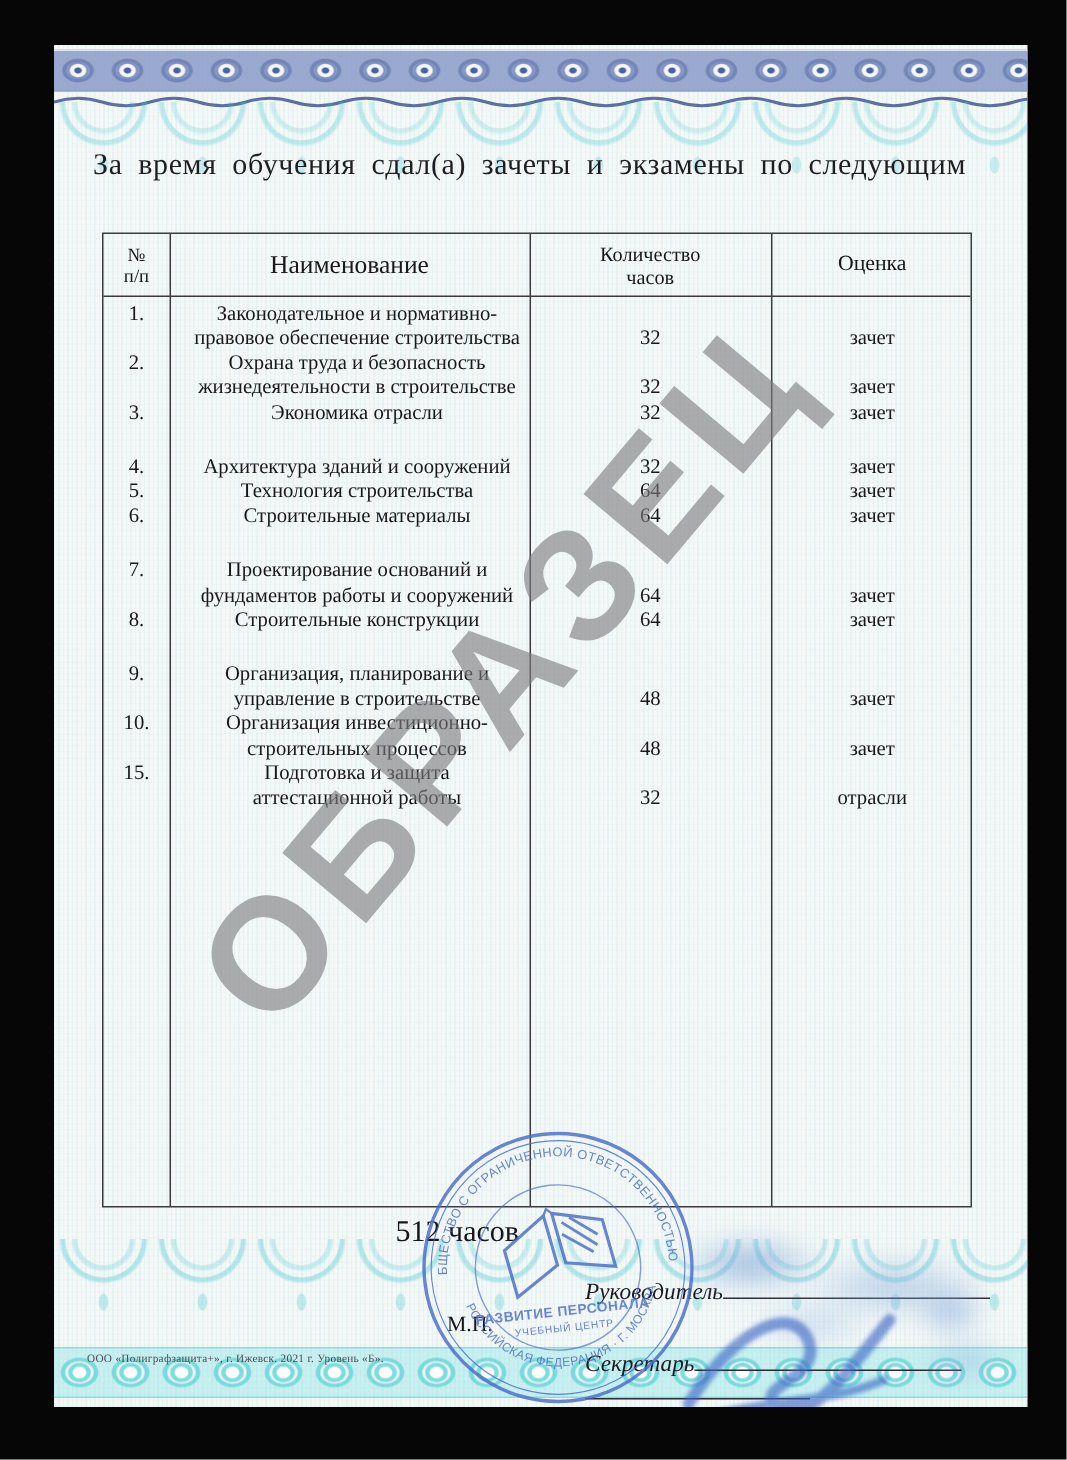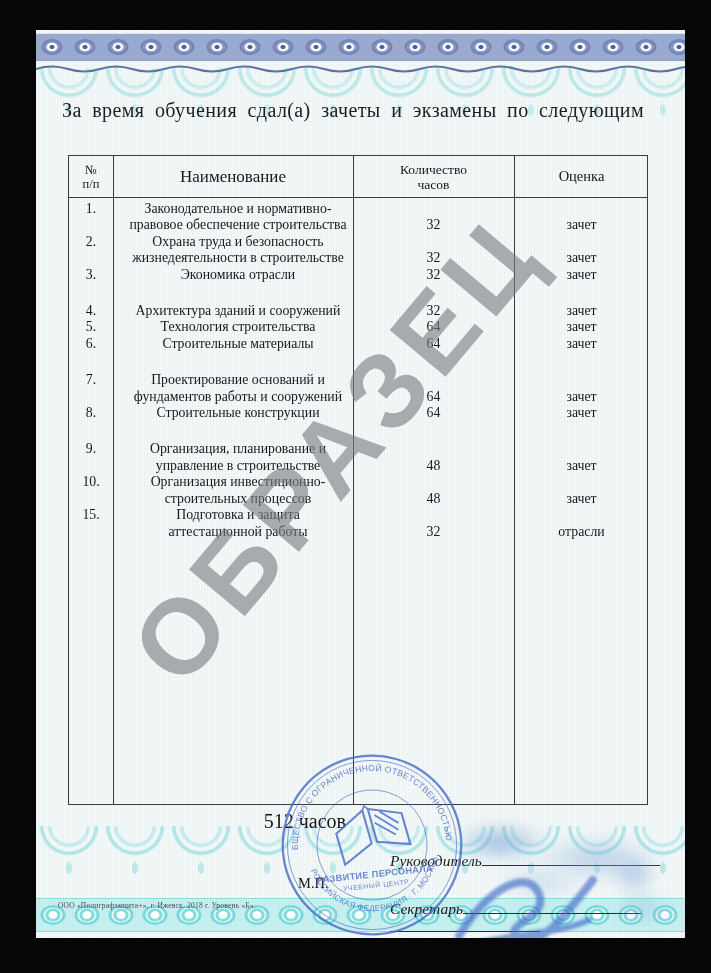--- a/index.html
+++ b/index.html
@@ -278,21 +278,21 @@
 
   <div class="hours-total">512 часов</div>
 
   <div class="mp">М.П.</div>
   <div class="sig-row sig-head">
     <span>Руководитель</span><span class="sig-line"></span>
   </div>
   <div class="sig-row sig-sec">
     <span>Секретарь</span><span class="sig-line"></span>&nbsp;<span class="sig-line short"></span>
   </div>
-  <div class="print-info">ООО «Полиграфзащита+», г. Ижевск. 2018 г. Уровень «Б».</div>
+  <div class="print-info">ООО «Полиграфзащита+», г. Ижевск. 2021 г. Уровень «Б».</div>
 
   <div class="watermark">ОБРАЗЕЦ</div>
 
   <div class="stamp">
     <svg width="190" height="190" viewBox="0 0 200 200">
       <g transform="rotate(-6 100 100)" fill="none" stroke="#4a6cc8">
         <circle cx="100" cy="100" r="94" stroke-width="2.4"></circle>
         <circle cx="100" cy="100" r="89" stroke-width=".8"></circle>
         <circle cx="100" cy="100" r="58" stroke-width="1" opacity=".8"></circle>
         <path id="arcTop" d="M 22 100 A 78 78 0 1 1 178 100" stroke="none"></path>

